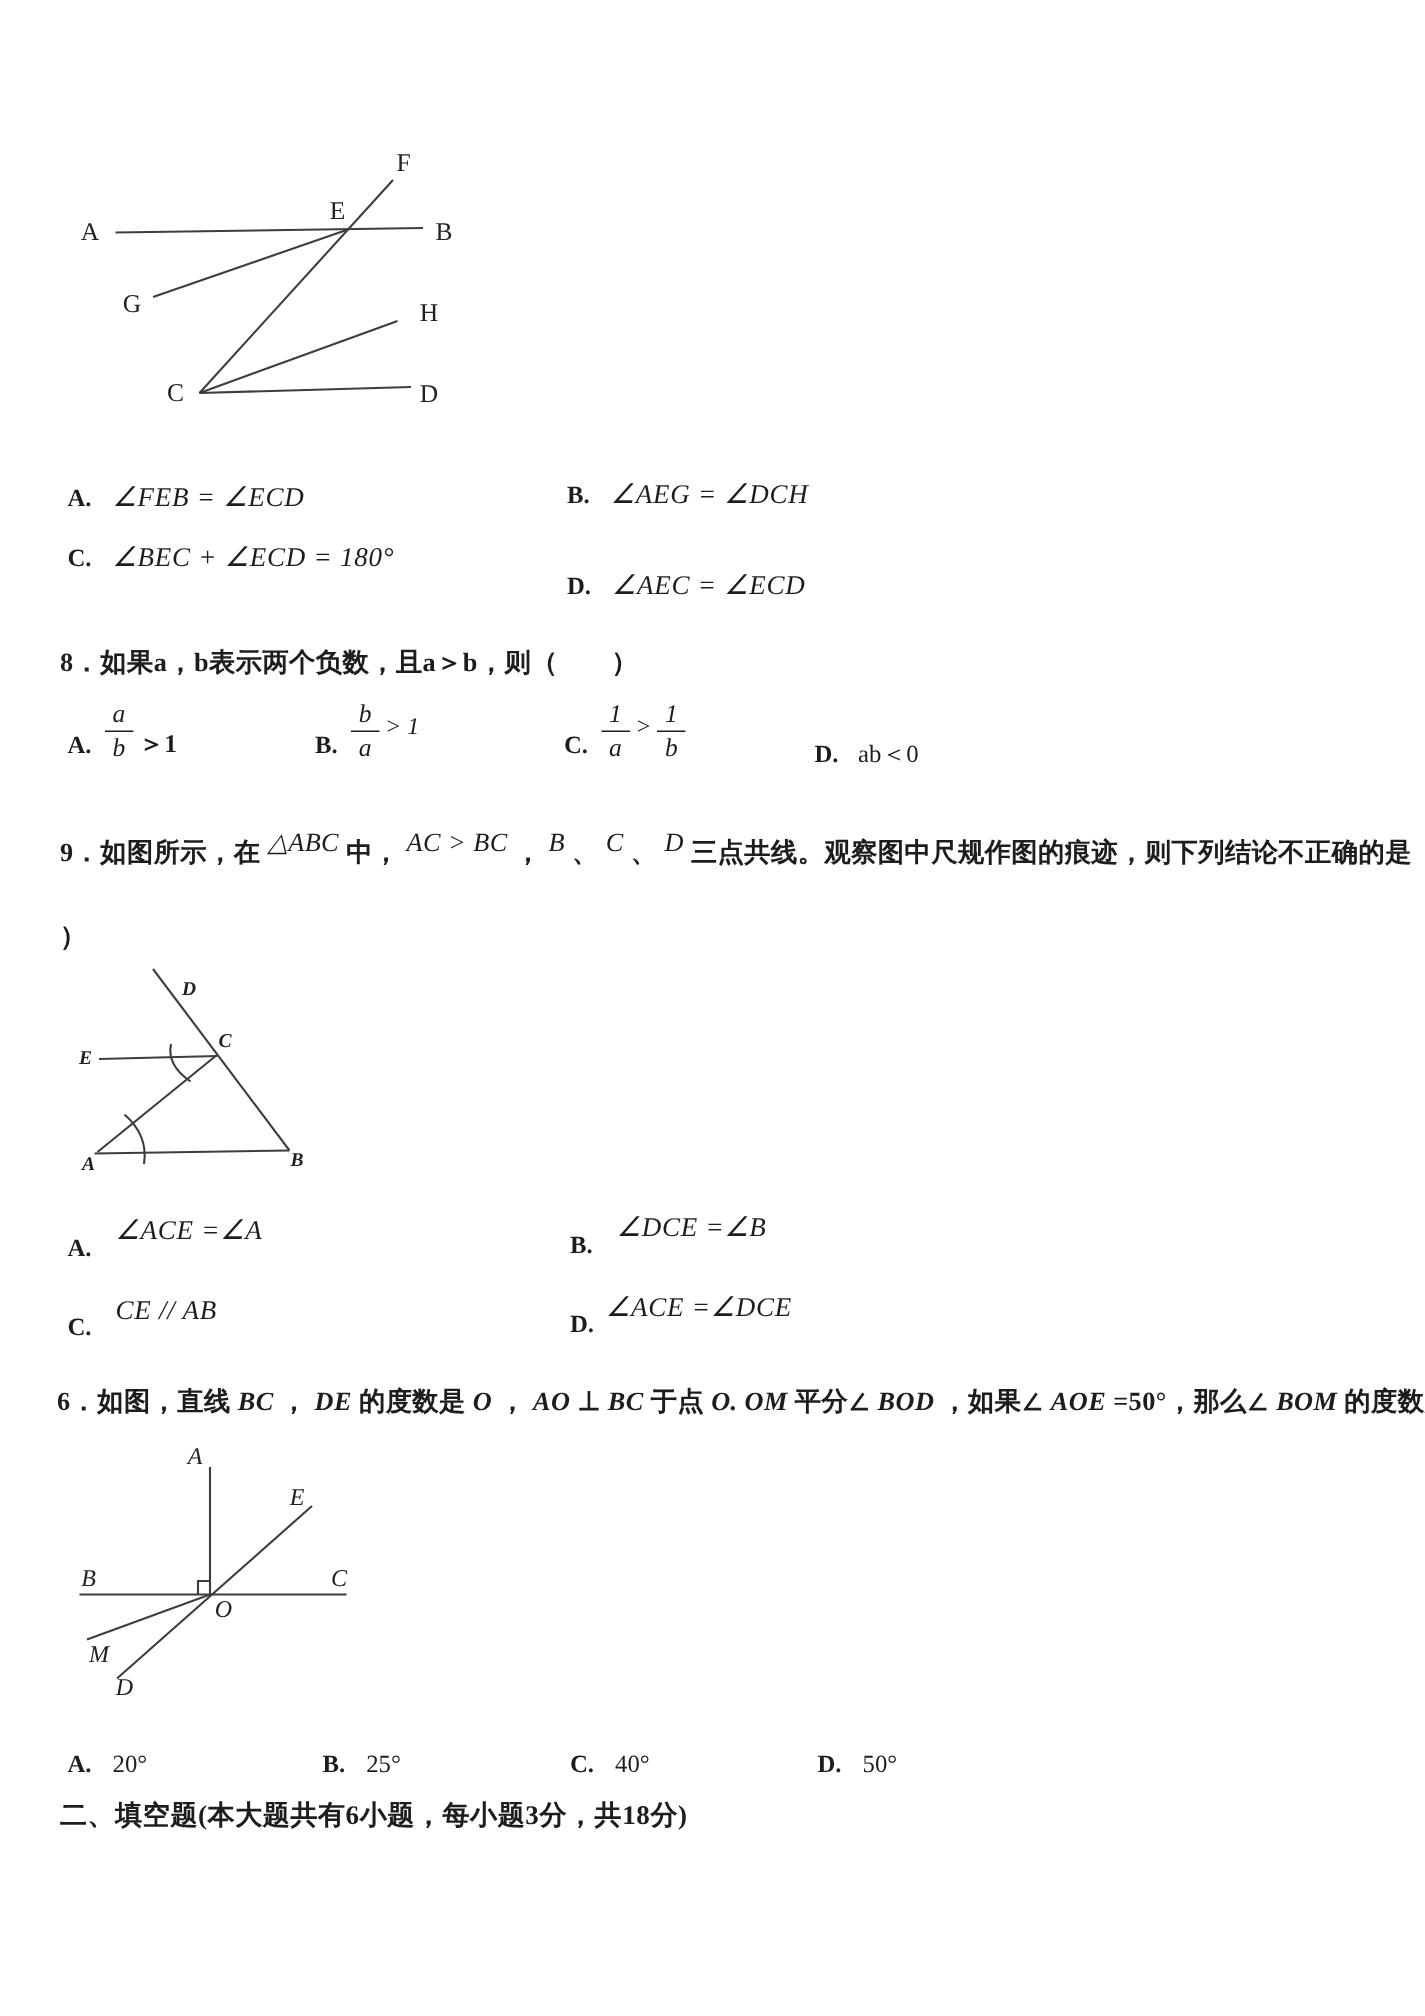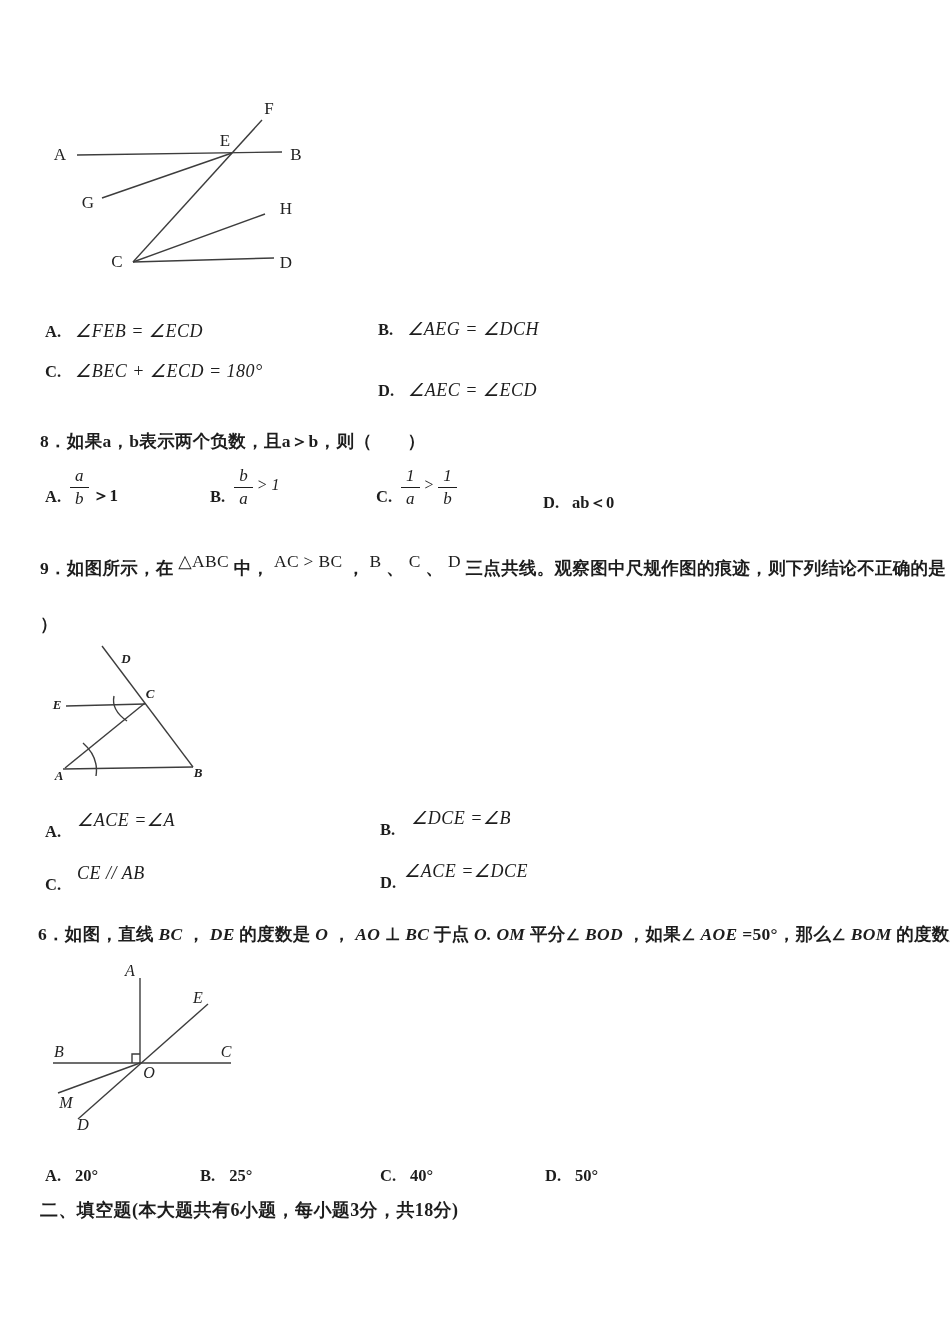--- a/index.html
+++ b/index.html
@@ -2,29 +2,29 @@
 <html><head>
 <meta charset="utf-8">
 <style>
   html,body{margin:0;padding:0;}
   body{
     width:950px;height:1344px;background:#ffffff;position:relative;
     font-family:"Liberation Serif", serif;color:#1d1d1d;overflow:hidden;
   }
   .abs{position:absolute;}
   .cn{font-weight:bold;font-family:"Liberation Serif", serif;}
-  .m{font-family:"Liberation Serif", serif;}
+  .m{font-style:italic;font-family:"Liberation Serif", serif;}
   .mb{font-style:italic;font-weight:bold;font-family:"Liberation Serif", serif;}
   .up{position:relative;top:-7px;display:inline-block;}
   .stem{font-size:17.5px;white-space:nowrap;letter-spacing:0.3px;}
   .letter{font-weight:bold;font-size:16.5px;font-family:"Liberation Serif", serif;}
   .eq{font-style:italic;font-size:18px;font-family:"Liberation Serif", serif;letter-spacing:0.5px;}
   .upEq{position:relative;top:-11px;display:inline-block;}
   .optrow{white-space:nowrap;}
-  .boldtxt{font-weight:bold;font-size:16.5px;}
+  .boldtxt{font-weight:normal;font-size:16.5px;}
   .q8opt{display:flex;align-items:flex-end;}
   .q8opt .letter{margin-right:9px;padding-bottom:1px;}
   .frac{display:inline-flex;flex-direction:column;align-items:center;line-height:1.15;}
   .frac .num{font-style:italic;font-size:17px;border-bottom:1.4px solid #1d1d1d;padding:0 5px 1px 5px;}
   .frac .den{font-style:italic;font-size:17px;padding-top:1px;}
   .frac-mid{align-self:center;font-style:italic;font-size:16px;margin:0 4px;position:relative;top:-2px;}
   .suffix-b{font-weight:bold;font-size:17px;margin-left:4px;padding-bottom:1px;}
   .section-title{font-weight:bold;font-size:18px;letter-spacing:0.4px;}
   svg text{font-family:"Liberation Serif", serif;fill:#222;}
   svg .lbl1{font-size:17px;}
@@ -183,21 +183,21 @@
   <text class="lbl3" x="153" y="41" text-anchor="middle">E</text>
   <text class="lbl3" x="104" y="116" text-anchor="middle">O</text>
   <text class="lbl3" x="21" y="146" text-anchor="middle">M</text>
   <text class="lbl3" x="38" y="168" text-anchor="middle">D</text>
 </svg>
 
 <div class="abs optrow" style="left:45px;top:1166px">
   <span class="letter">A.</span>
   <span class="boldtxt" style="margin-left:10px">20°</span>
 </div>
-<div class="abs optrow" style="left:200px;top:1166px">
+<div class="abs optrow" style="left:215px;top:1166px">
   <span class="letter">B.</span>
   <span class="boldtxt" style="margin-left:10px">25°</span>
 </div>
 <div class="abs optrow" style="left:380px;top:1166px">
   <span class="letter">C.</span>
   <span class="boldtxt" style="margin-left:10px">40°</span>
 </div>
 <div class="abs optrow" style="left:545px;top:1166px">
   <span class="letter">D.</span>
   <span class="boldtxt" style="margin-left:10px">50°</span>

